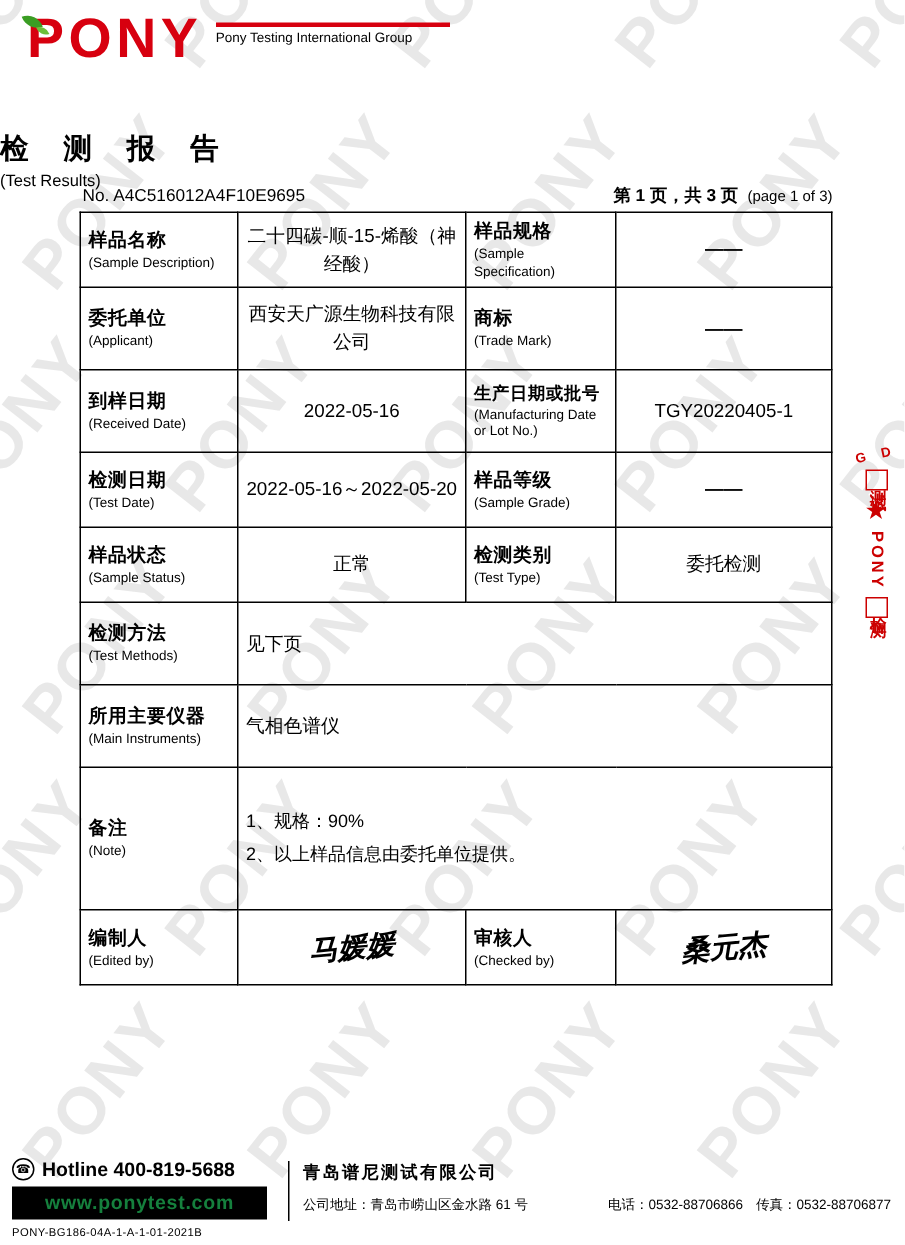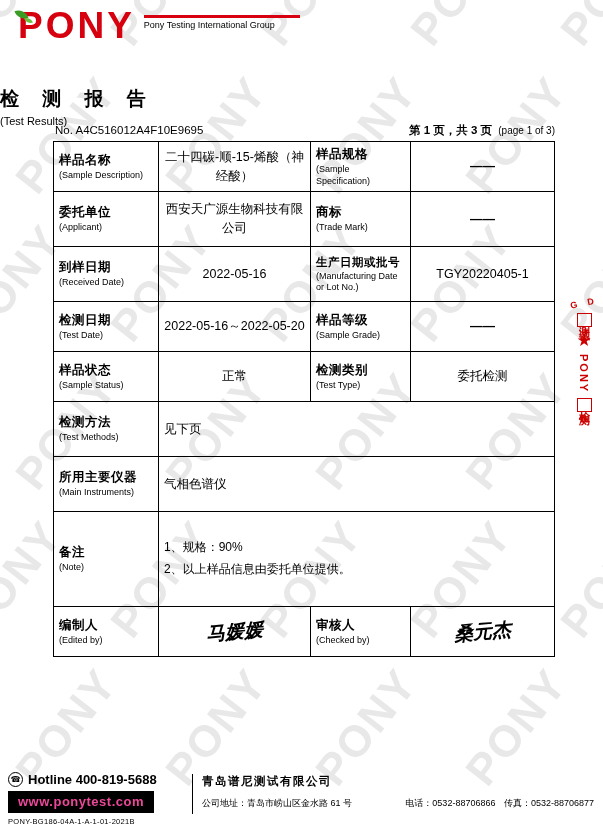--- a/index.html
+++ b/index.html
@@ -57,22 +57,22 @@
          font-weight:bold;letter-spacing:3px;line-height:1;}
   .s-star{font-size:17px;line-height:1;}
   .s-brand{writing-mode:vertical-rl;font-weight:900;font-size:11px;letter-spacing:2px;}
 
   
   .footer{position:absolute;left:8px;top:772px;width:588px;display:flex;}
   .f-left{width:184px;}
   .hotline{font-size:13px;font-weight:bold;display:flex;align-items:center;gap:5px;}
   .phone-ic{width:13px;height:13px;border:1.3px solid #000;border-radius:50%;
             display:inline-flex;align-items:center;justify-content:center;font-size:8px;flex:none;}
-  .site-box{margin-top:4px;background:#000;color:#ec4899;font-weight:bold;font-size:13px;
-            padding:3px 10px 4px;display:inline-block;letter-spacing:.5px;}
+  .site-box{margin-top:4px;background:#000;color:#15803d;font-weight:bold;font-size:13px;
+            padding:3px 22px 4px;display:inline-block;letter-spacing:.5px;}
   .doc-code{font-size:7.5px;margin-top:4px;letter-spacing:.3px;}
   .f-div{border-left:1.5px solid #000;height:40px;margin:2px 9px 0 0;}
   .f-right{flex:1;padding-top:2px;}
   .company{font-size:11.5px;font-weight:bold;letter-spacing:1.5px;}
   .addr-row{display:flex;justify-content:space-between;font-size:9px;margin-top:8px;padding-right:2px;}
   .tel span{margin-left:6px;}
 </style>
 </head>
 <body>
 

